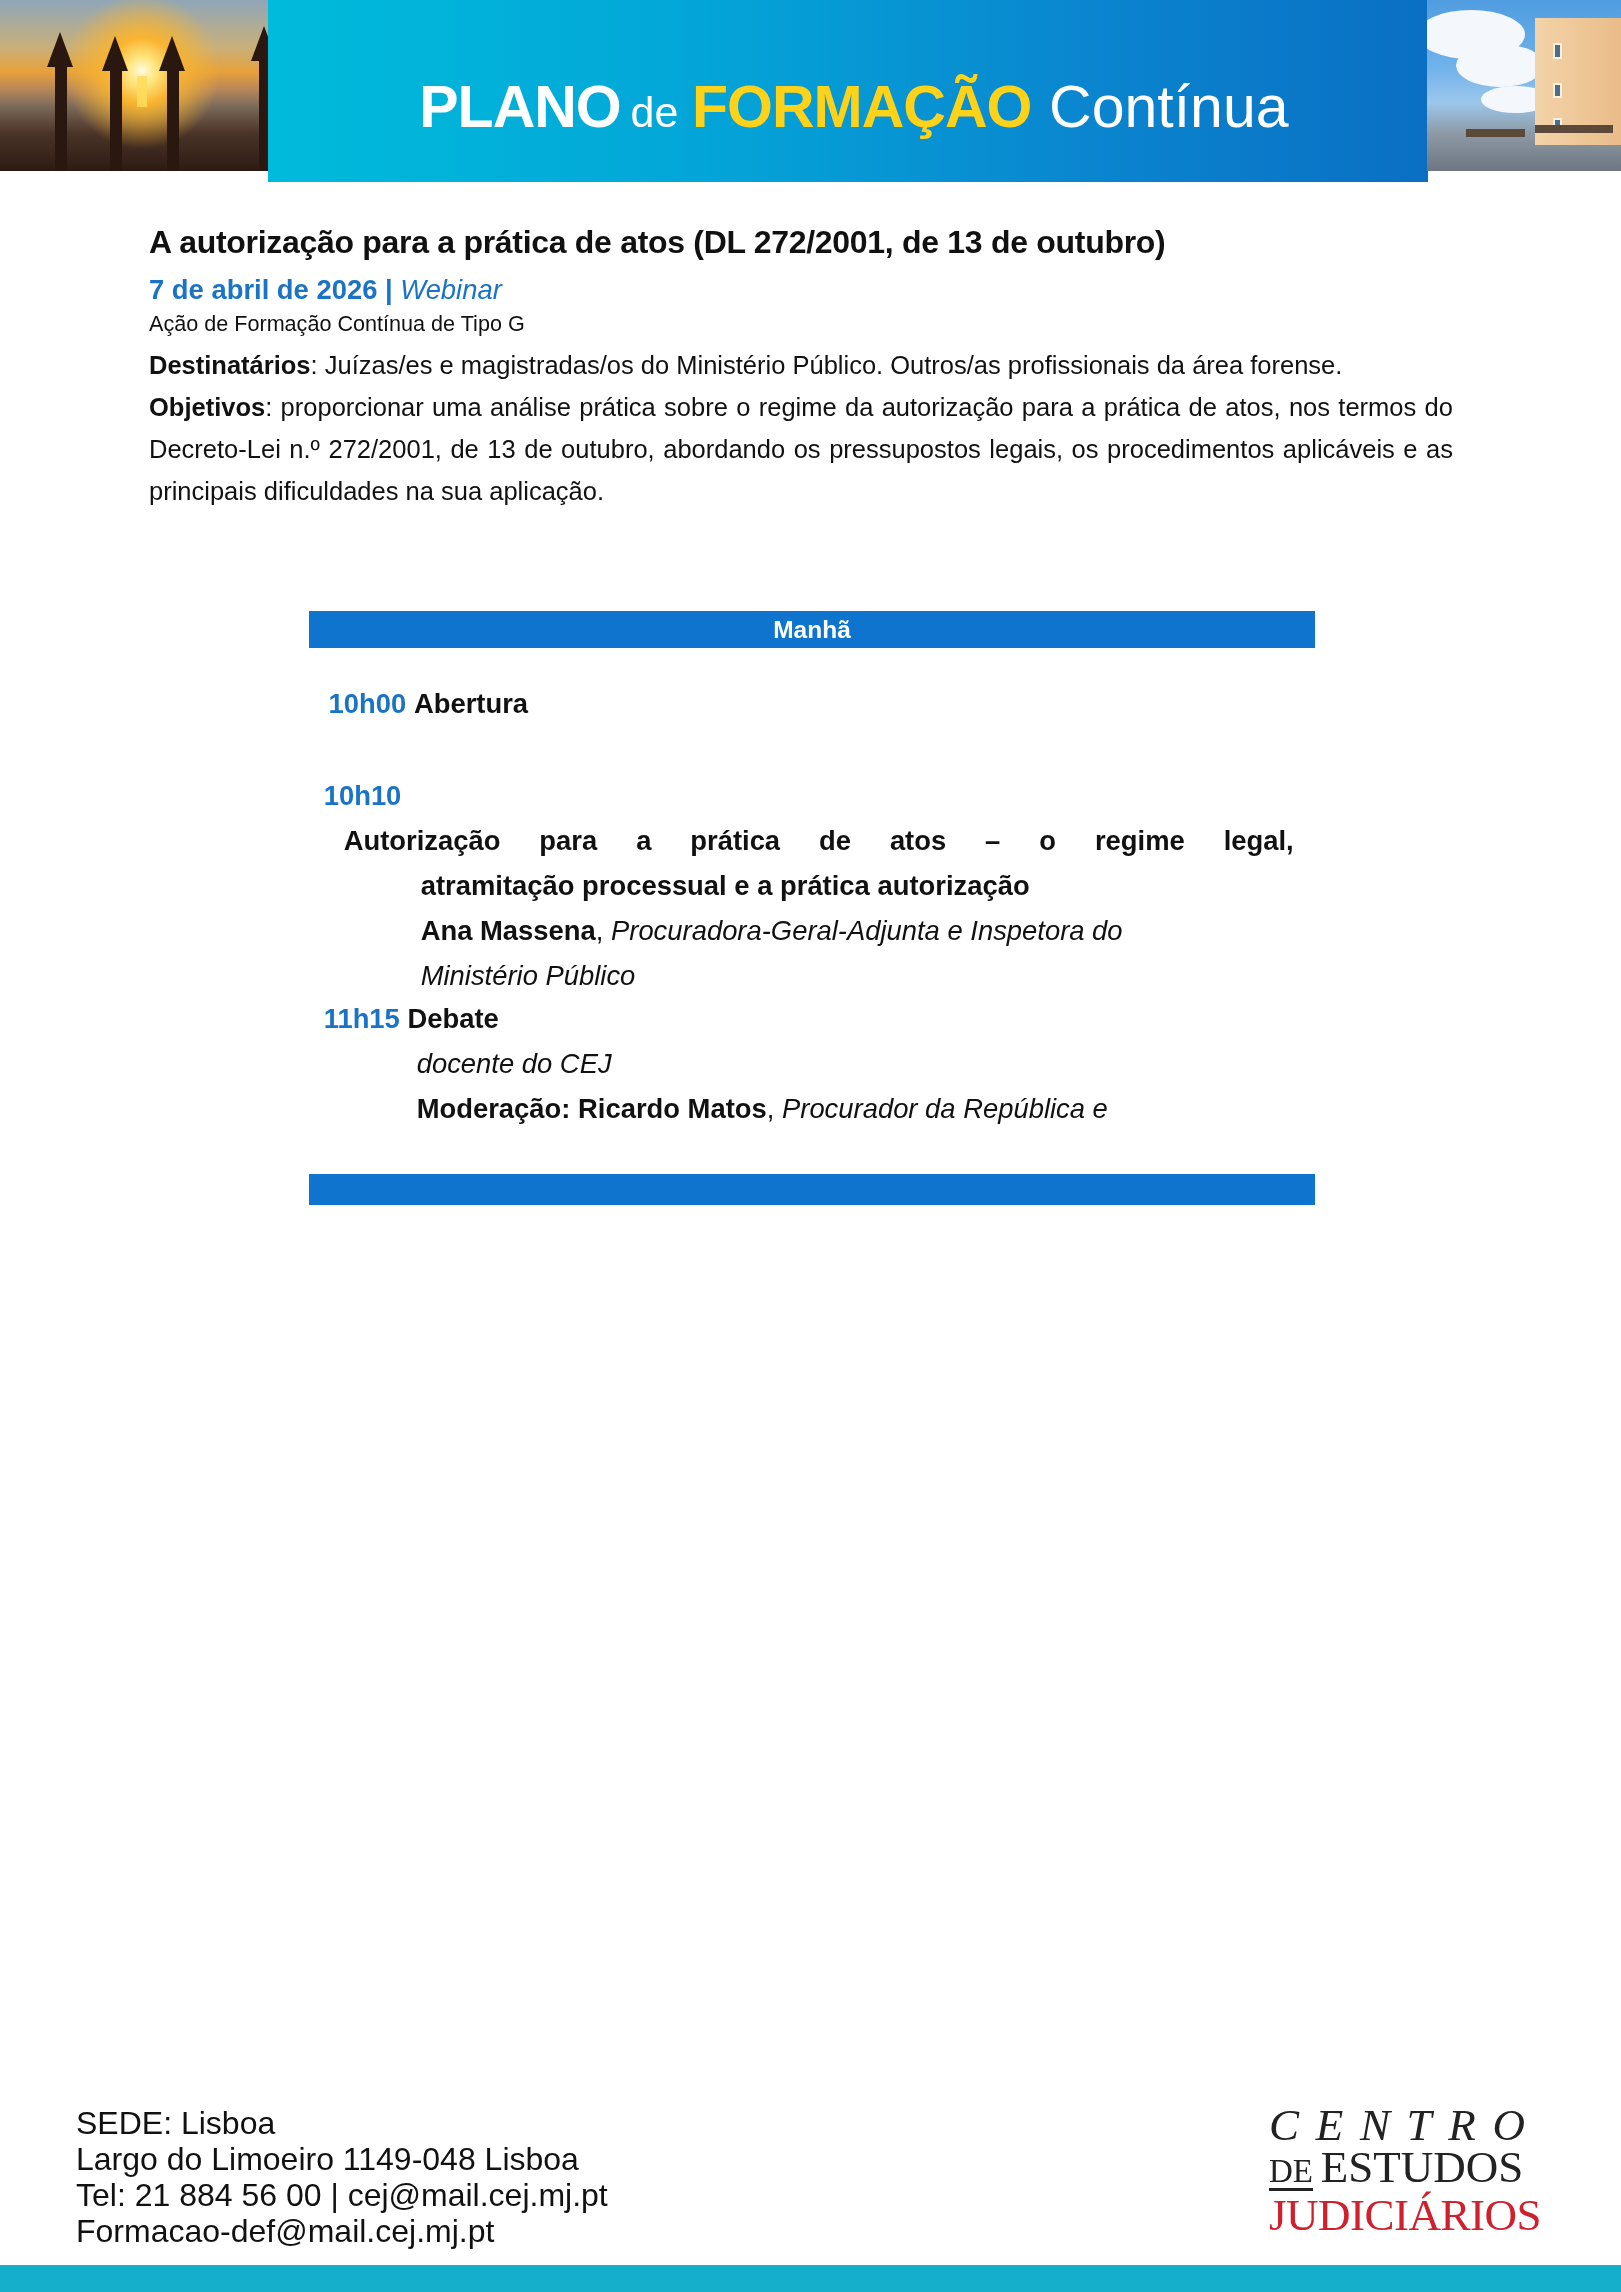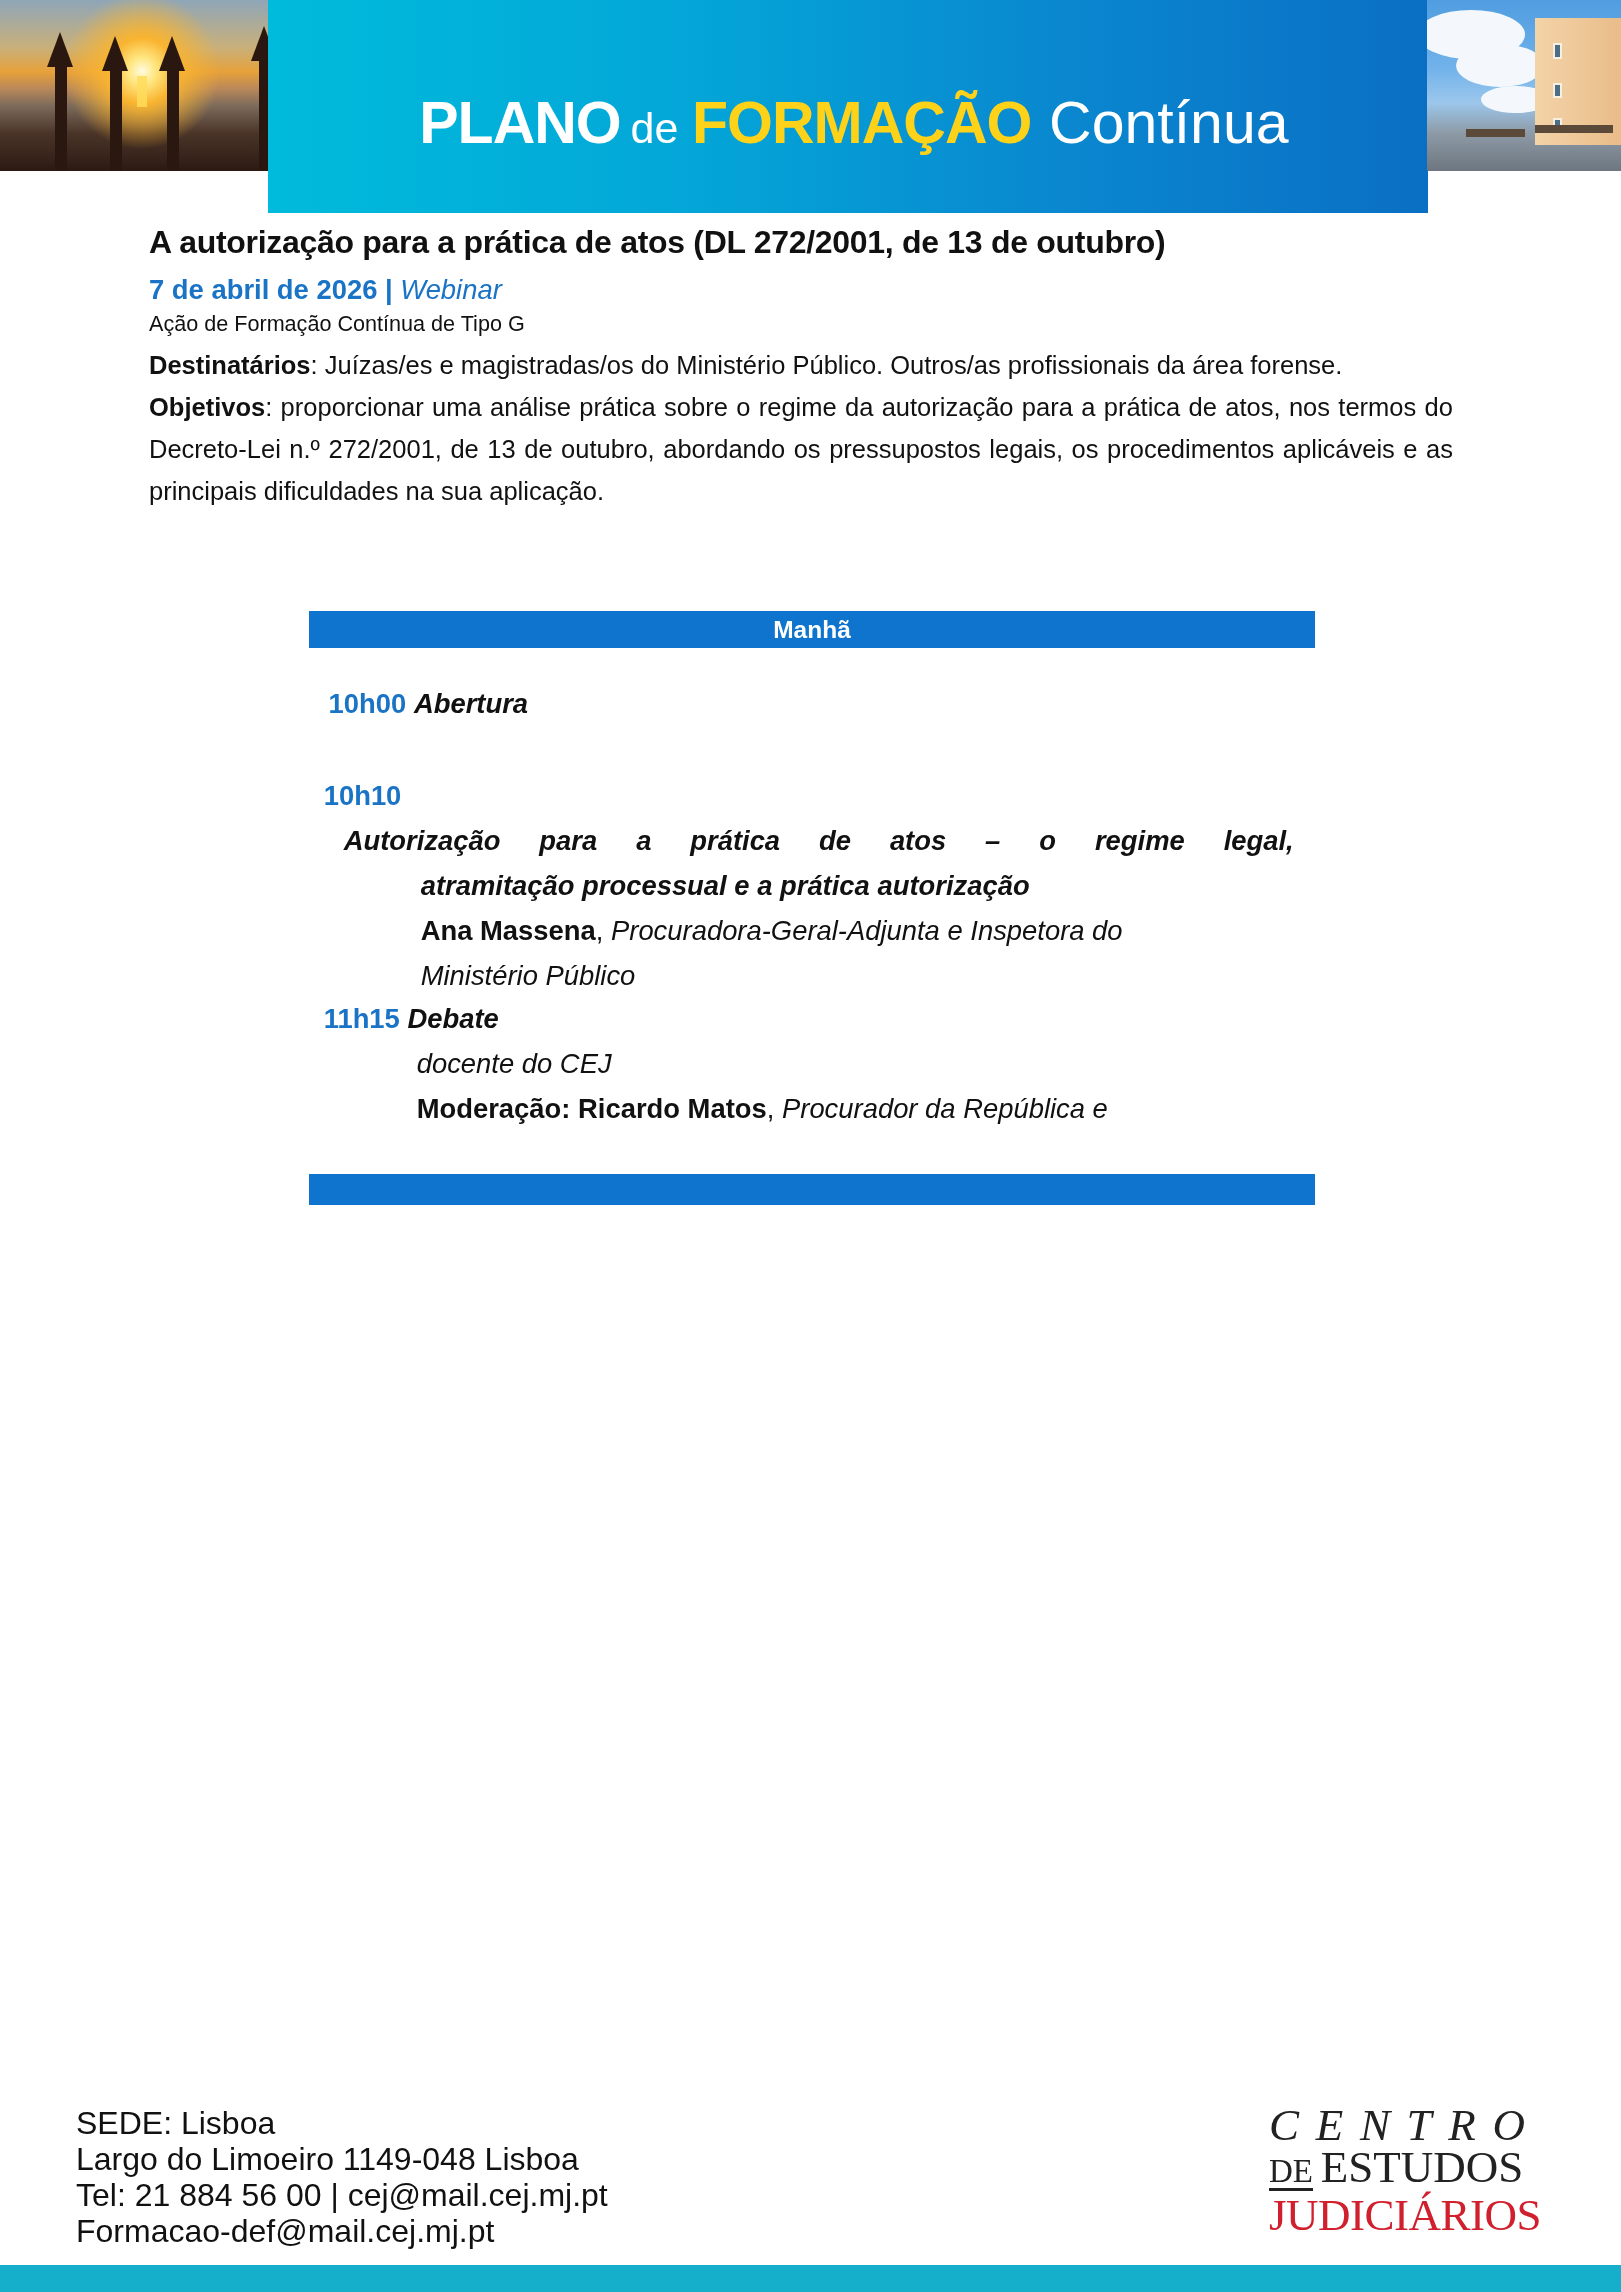--- a/index.html
+++ b/index.html
@@ -14,21 +14,21 @@
       linear-gradient(180deg, #8fa6b8 0%, #c9b07a 28%, #e7a13a 42%, #b9885a 52%, #7c6a5a 62%, #4a3428 78%, #2c1a12 100%);
   }
   .spike { position: absolute; width: 11.8px; background: #2a1810; }
   .spike::before {
     content: ""; position: absolute; left: -7.8px; top: -33px; width: 0; height: 0;
     border-left: 13.7px solid transparent; border-right: 13.7px solid transparent; border-bottom: 35px solid #2a1810;
   }
   .sunbeam { position: absolute; left: 137px; top: 76px; width: 9.8px; height: 31px; background: rgba(255,220,90,0.85); }
 
   .hdr-band {
-    position: absolute; left: 268px; top: 0; width: 1160px; height: 213px;
+    position: absolute; left: 268px; top: 0; width: 1160px; height: 182px;
     background: linear-gradient(90deg, #00bbdb 0%, #03a7d8 35%, #0a86cf 70%, #0a6fc3 100%);
     display: flex; align-items: center; justify-content: center;
   }
   .hdr-title { font-size: 59px; line-height: 1; margin-left: 11.8px; margin-top: 33px; white-space: nowrap; }
   .hdr-plano { color: #ffffff; font-weight: 700; letter-spacing: -1px; }
   .hdr-de { color: #ffffff; font-weight: 400; font-size: 43px; margin: 0 13.7px 0 9.8px; }
   .hdr-formacao { color: #ffd21a; font-weight: 700; letter-spacing: -1px; }
   .hdr-continua { color: #ffffff; font-weight: 400; margin-left: 17.6px; }
 
   .hdr-img-right {
@@ -51,21 +51,21 @@
   .para.first { margin-top: 5.9px; }
   .para.second { margin-top: 0; }
 
   .program { position: absolute; left: 309px; top: 611px; width: 1006px; }
   .bar-head {
     height: 37px; background: #0e74cd; color: #fff; font-weight: 700; font-size: 24.5px;
     display: flex; align-items: center; justify-content: center;
   }
   .item { position: relative; font-size: 27.4px; line-height: 45px; }
   .time { color: #1a73c5; font-weight: 700; }
-  .item-title { font-weight: 700; color: #111; font-style: italic; }
+  .item-title { font-weight: 700; color: #111; }
   .speaker { font-size: 27.4px; line-height: 45px; color: #111; }
   .speaker .name { font-weight: 700; }
   .speaker .role { font-style: italic; }
   .bar-foot { position: absolute; left: 0; top: 563px; width: 1006px; height: 31px; background: #0e74cd; }
 
   .footer-contact { position: absolute; left: 76px; top: 2105px; font-size: 32px; line-height: 36px; color: #111; }
   .logo { position: absolute; left: 1269px; top: 2105px; width: 265px; font-family: "Liberation Serif", "DejaVu Serif", serif; }
   .logo-l1 { font-size: 45px; letter-spacing: 16.7px; color: #222; line-height: 41px; font-style: italic; }
   .logo-l2 { font-size: 45px; color: #222; line-height: 43px; white-space: nowrap; }
   .logo-l2 .de { font-size: 33px; text-decoration: underline; text-underline-offset: 5.9px; margin-right: 7.8px; }

